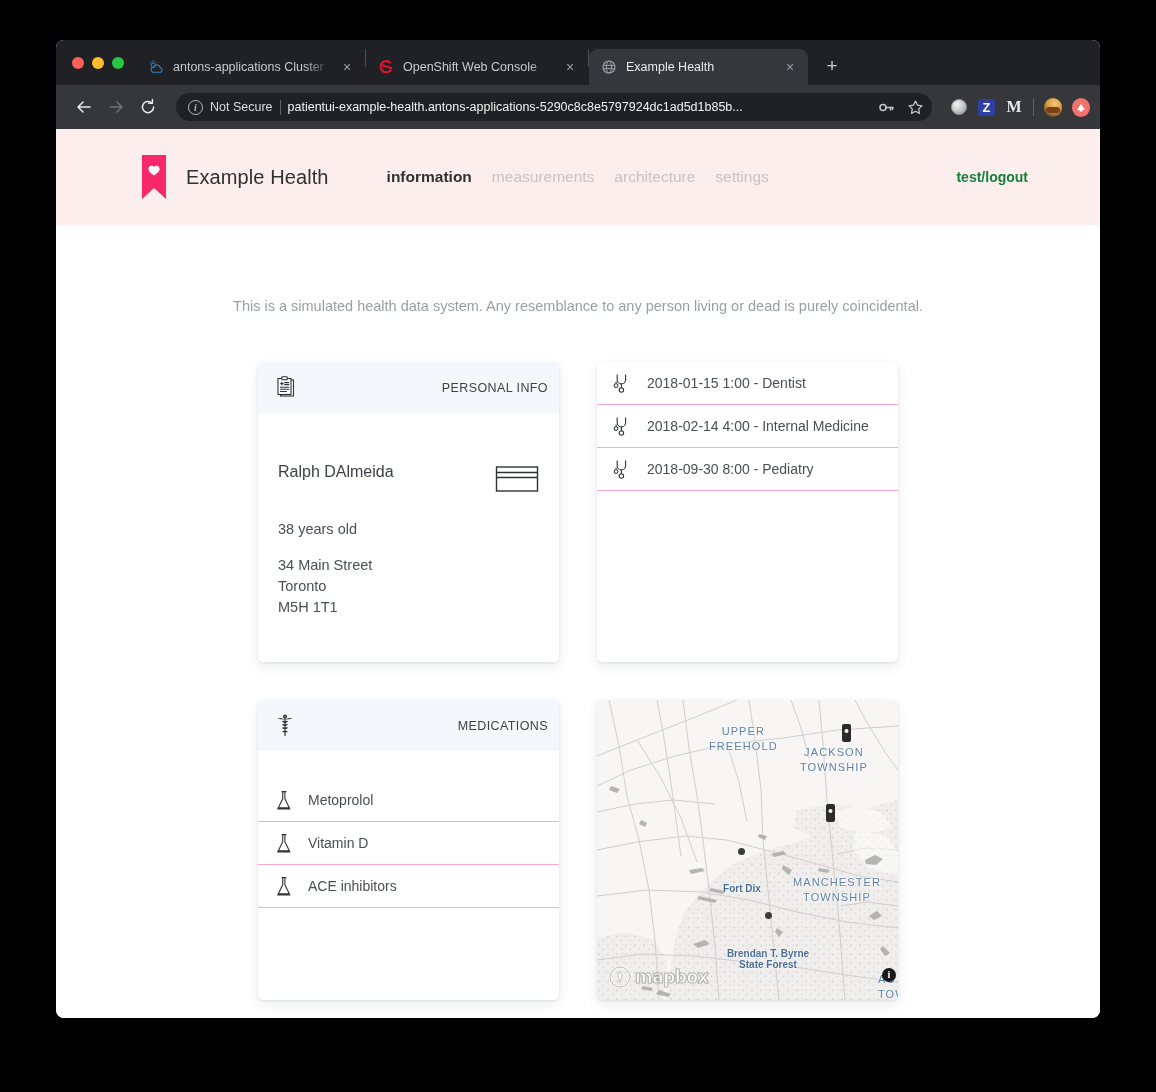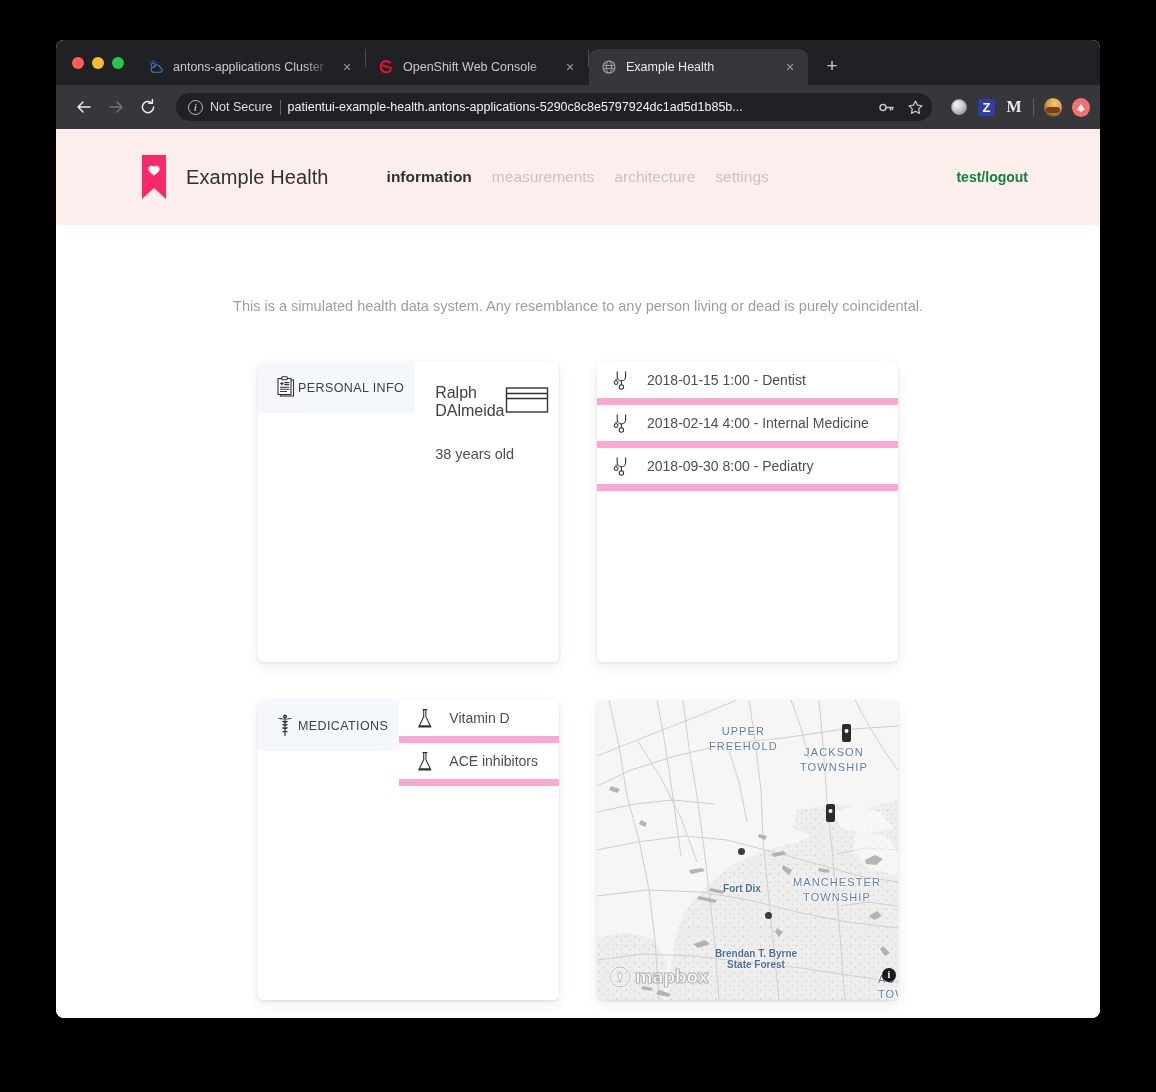--- a/index.html
+++ b/index.html
@@ -202,21 +202,21 @@
     display: grid;
     grid-template-columns: 301px 301px;
     gap: 38px 38px;
   }
   .card {
     background: #ffffff;
     border-radius: 5px;
     box-shadow: 0 1px 3px rgba(16,24,40,0.10), 0 5px 14px rgba(16,24,40,0.07);
     overflow: hidden;
     height: 300px;
-    display: flex; flex-direction: row;
+    display: flex; flex-direction: column; gap: 28px;
   }
   .card-head {
     height: 51px;
     background: #f4f7fb;
     display: flex; align-items: center;
     padding: 0 11px 0 14px;
     flex: none;
   }
   .card-head-icon { width: 26px; height: 26px; flex: none; }
   .card-head-title {
@@ -234,21 +234,21 @@
   .card-icon { width: 44px; height: 32px; margin-left: auto; flex: none; }
   .pi-age { font-size: 14.5px; color: #4a4f54; margin-top: 26px; }
   .pi-addr { font-size: 14.5px; color: #4a4f54; margin-top: 18px; line-height: 21px; }
 
   
   .row {
     display: flex; align-items: center;
     gap: 14px;
     height: 43px;
     padding: 0 16px;
-    border-bottom: 7px solid #f9a8d4;
+    border-bottom: 1px solid #f9a8d4;
   }
   .row-icon { width: 20px; height: 22px; flex: none; }
   .row-text { font-size: 14px; color: #4a4f54; }
 
   
   .map-card {
     border-radius: 5px;
     overflow: hidden;
     box-shadow: 0 1px 3px rgba(16,24,40,0.10), 0 5px 14px rgba(16,24,40,0.07);
     height: 300px;
@@ -456,20 +456,25 @@
           <div class="pi-toprow">
             <span class="pi-name">Ralph DAlmeida</span>
             <span class="card-icon">
               <svg width="44" height="32" viewBox="0 0 44 32">
                 <rect x="1.5" y="4" width="41" height="24" fill="#fff" stroke="#2f3336" stroke-width="1.4"></rect>
                 <path d="M1.5 9.5 H42.5 M1.5 14.5 H42.5" stroke="#2f3336" stroke-width="1.4"></path>
               </svg>
             </span>
           </div>
           <div class="pi-age">38 years old</div>
+          <div class="pi-addr">
+            <div>34 Main Street</div>
+            <div>Toronto</div>
+            <div>M5H 1T1</div>
+          </div>
         </div>
       </div>
 
       <div class="card">
         <div class="card-body">
           <div class="row">
             <span class="row-icon">
               <svg width="20" height="22" viewBox="0 0 20 22">
                 <path d="M4.2 2.6 v5.1 a4.2 4.2 0 0 0 8.4 0 V2.6" fill="none" stroke="#2f3336" stroke-width="1.1"></path>
                 <path d="M8.4 12 v4.3" fill="none" stroke="#2f3336" stroke-width="1.1"></path>
@@ -523,20 +528,29 @@
           <span class="card-head-title">MEDICATIONS</span>
         </div>
         <div class="card-body">
           <div class="row">
             <span class="row-icon">
               <svg width="20" height="22" viewBox="0 0 20 22">
                 <path d="M7.6 2.6 h4.8 M8.7 2.6 v7.2 L4.2 19 h11.2 L10.9 9.8 V2.6" fill="none" stroke="#2f3336" stroke-width="1.1" stroke-linejoin="round"></path>
                 <path d="M4.2 19 h11.2 M3.6 19.9 h12.4" stroke="#2f3336" stroke-width="1.05" stroke-linecap="round"></path>
               </svg>
             </span>
+            <span class="row-text">Metoprolol</span>
+          </div>
+          <div class="row">
+            <span class="row-icon">
+              <svg width="20" height="22" viewBox="0 0 20 22">
+                <path d="M7.6 2.6 h4.8 M8.7 2.6 v7.2 L4.2 19 h11.2 L10.9 9.8 V2.6" fill="none" stroke="#2f3336" stroke-width="1.1" stroke-linejoin="round"></path>
+                <path d="M4.2 19 h11.2 M3.6 19.9 h12.4" stroke="#2f3336" stroke-width="1.05" stroke-linecap="round"></path>
+              </svg>
+            </span>
             <span class="row-text">Vitamin D</span>
           </div>
           <div class="row">
             <span class="row-icon">
               <svg width="20" height="22" viewBox="0 0 20 22">
                 <path d="M7.6 2.6 h4.8 M8.7 2.6 v7.2 L4.2 19 h11.2 L10.9 9.8 V2.6" fill="none" stroke="#2f3336" stroke-width="1.1" stroke-linejoin="round"></path>
                 <path d="M4.2 19 h11.2 M3.6 19.9 h12.4" stroke="#2f3336" stroke-width="1.05" stroke-linecap="round"></path>
               </svg>
             </span>
             <span class="row-text">ACE inhibitors</span>
@@ -612,21 +626,21 @@
 
         <div class="poi-dot" style="left:141px; top:148px;"></div>
         <div class="poi-dot" style="left:168px; top:212px;"></div>
 
         <div class="map-label" style="left:112px; top:24px;text-align:center;">UPPER<br>FREEHOLD</div>
         <div class="map-label" style="left:203px; top:45px;">JACKSON<br>TOWNSHIP</div>
         <div class="map-label" style="left:196px; top:175px;">MANCHESTER<br>TOWNSHIP</div>
         <div class="map-label" style="left:281px; top:272px; text-align:left;">AC<br>TOWN</div>
 
         <div class="map-poi" style="left:116px; top:157px; width:58px;">Fort Dix</div>
-        <div class="map-poi" style="left:103px; top:222px; width:112px;">Brendan T. Byrne<br>State Forest</div>
+        <div class="map-poi" style="left:115px; top:222px; width:112px;">Brendan T. Byrne<br>State Forest</div>
 
         <div class="mapbox-logo">
           <svg width="22" height="22" viewBox="0 0 22 22">
             <circle cx="11" cy="11" r="10" fill="none" stroke="#ffffff" stroke-width="2.6" opacity=".95"></circle>
             <circle cx="11" cy="11" r="10" fill="none" stroke="#8e9093" stroke-width=".8"></circle>
             <path d="M11 5.4 L13.2 9.4 L11 16.6 L8.8 9.4 Z" fill="#ffffff" stroke="#8e9093" stroke-width=".7"></path>
           </svg>
           <span class="mb-text">mapbox</span>
         </div>
 

